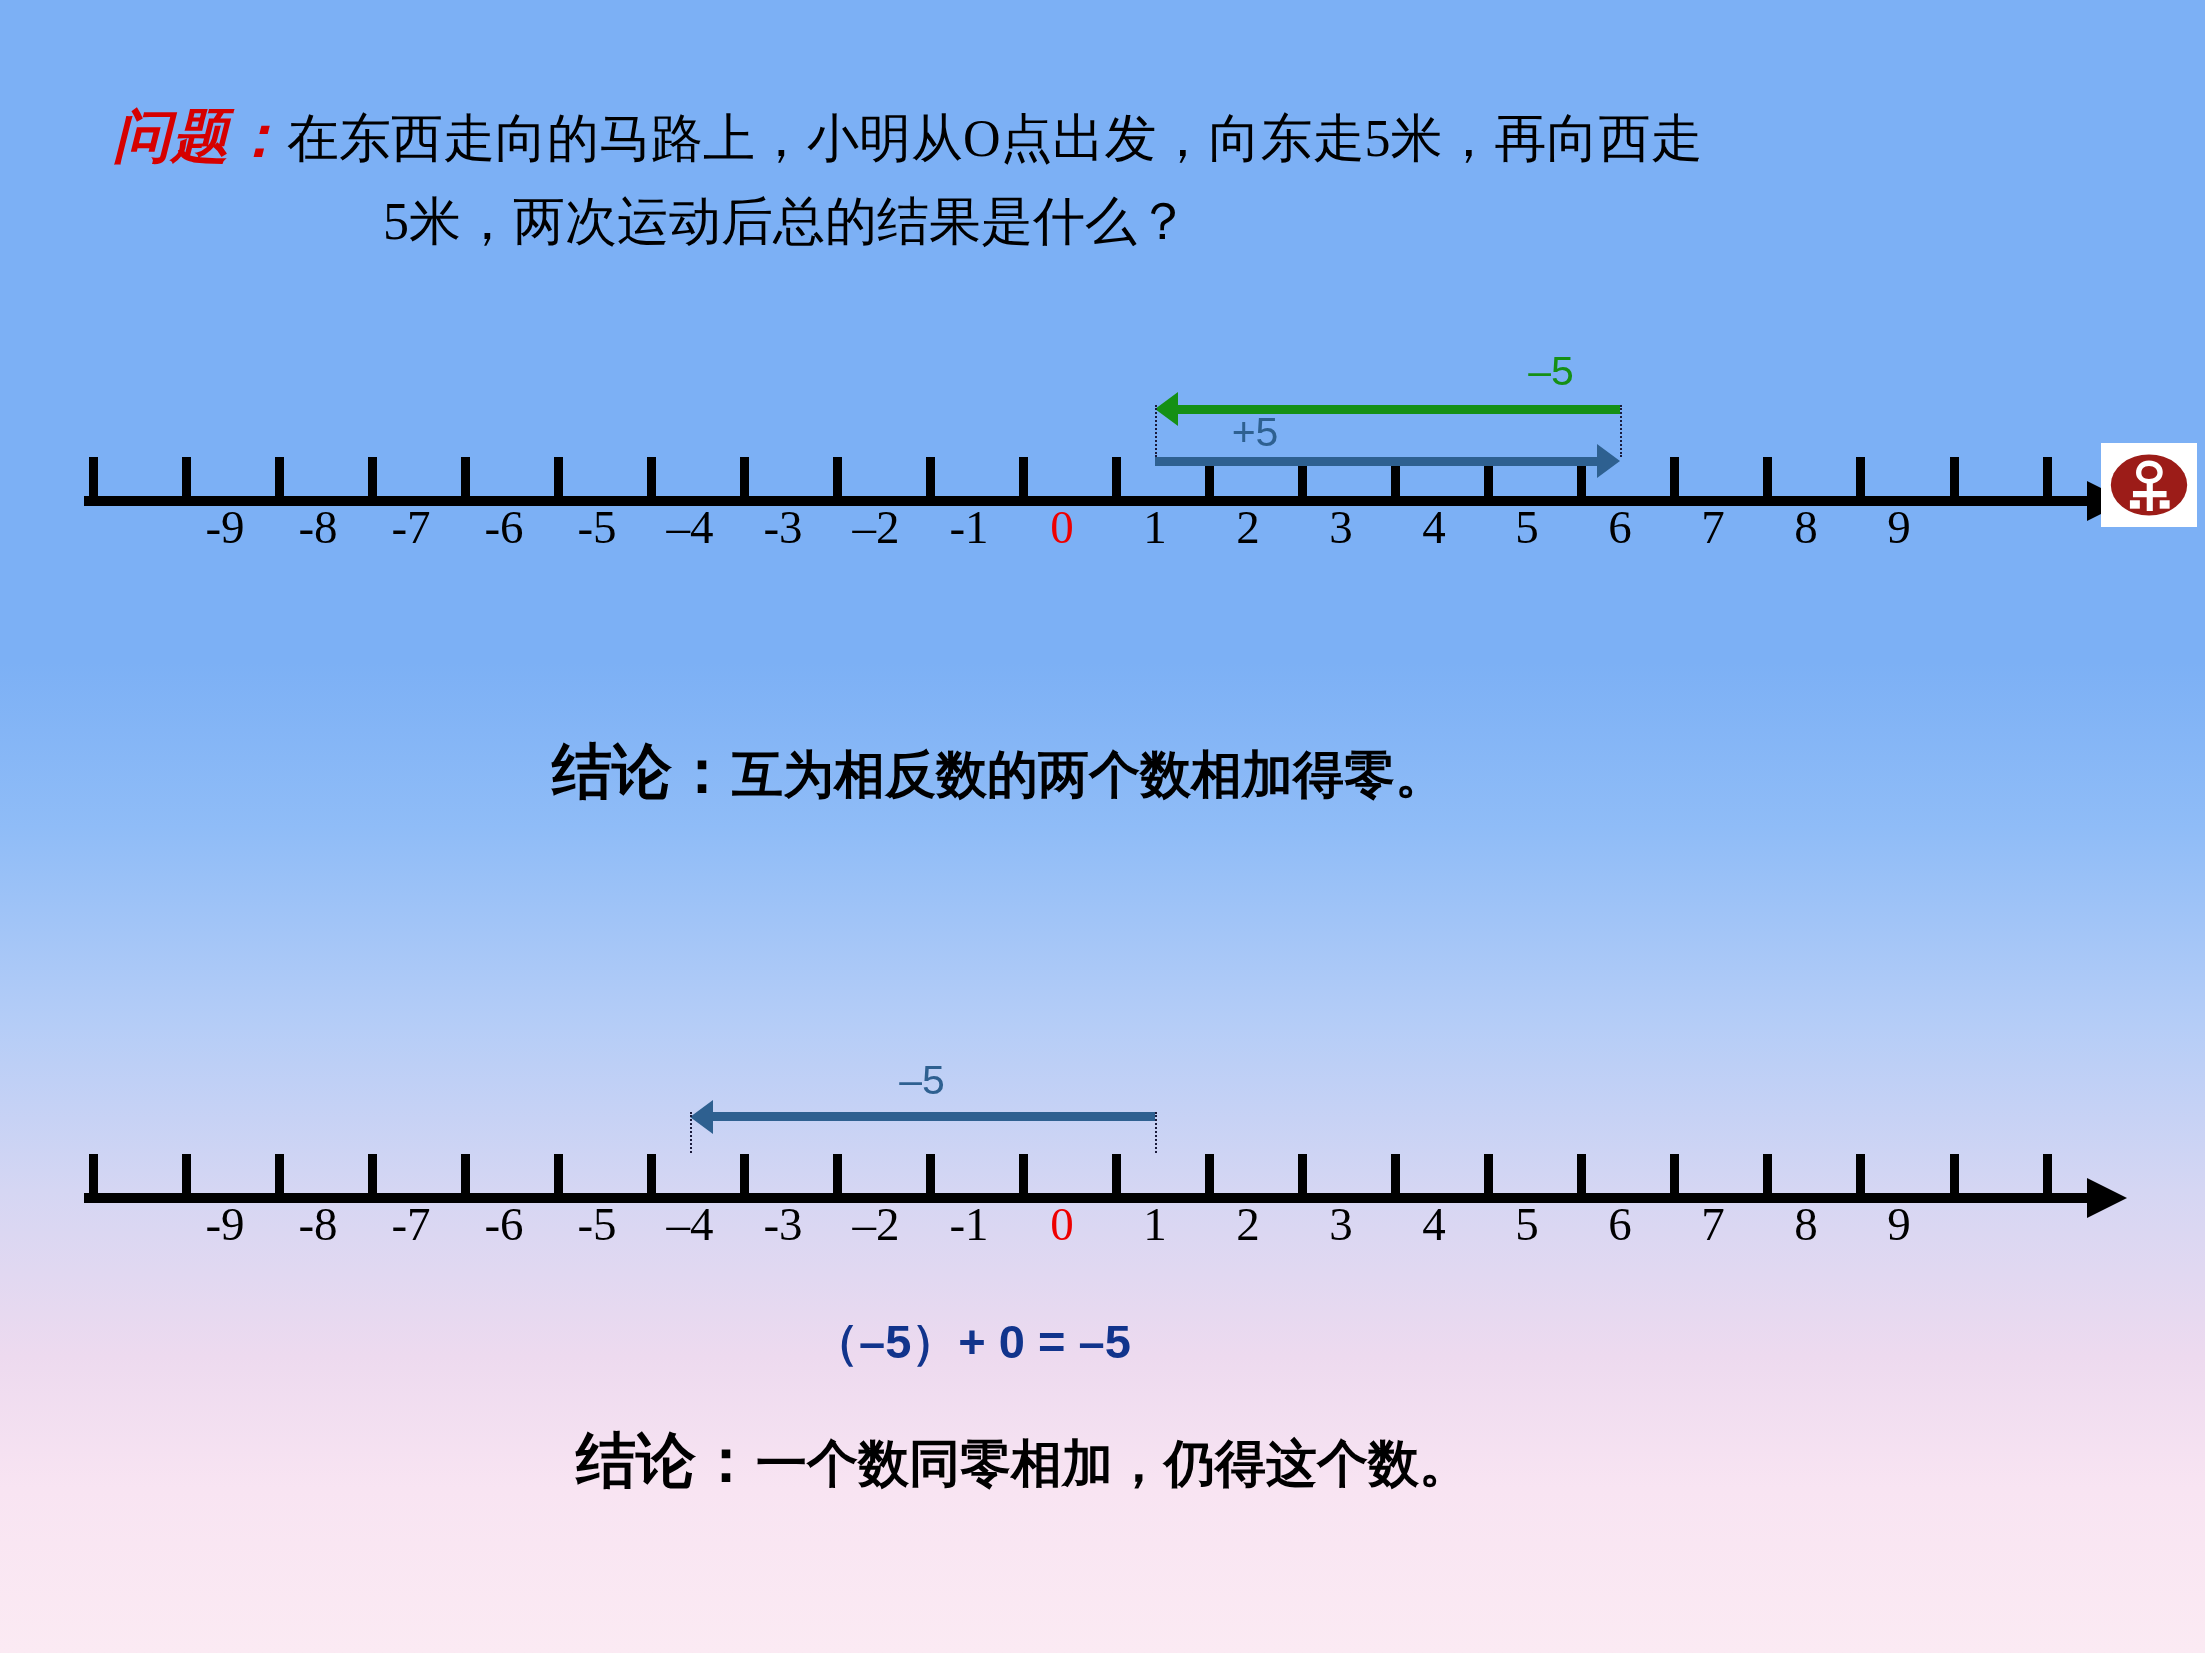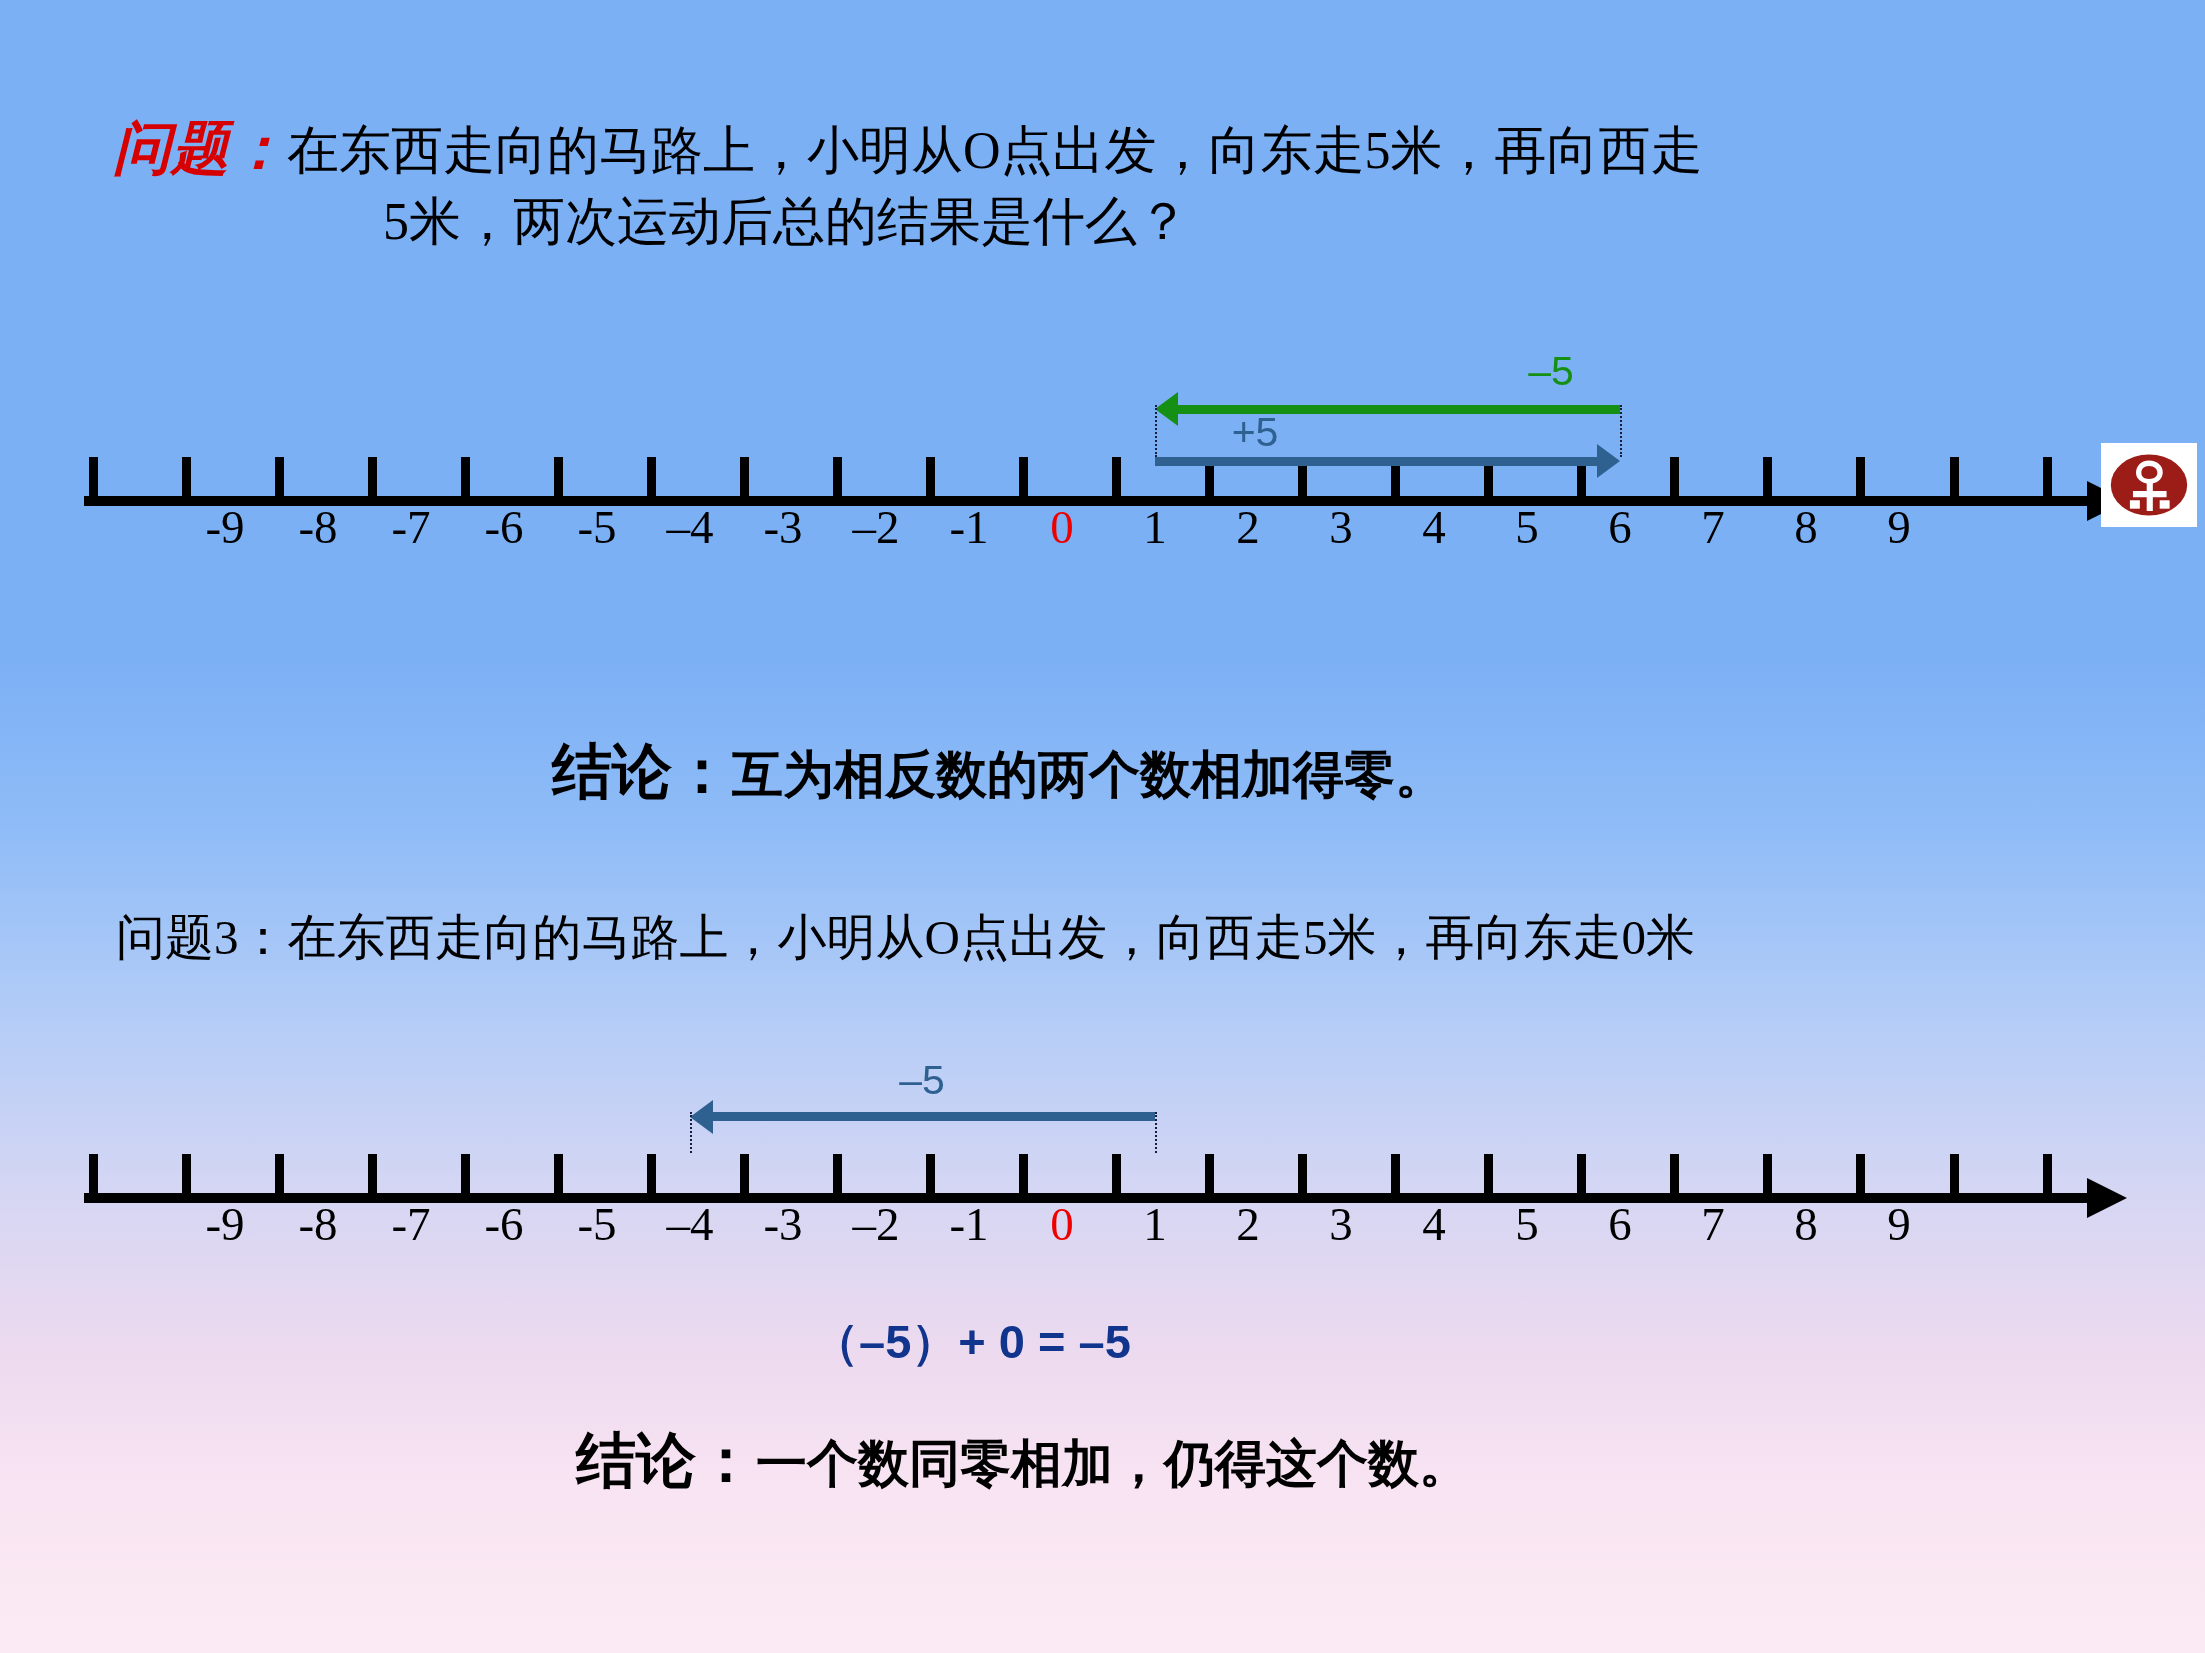--- a/index.html
+++ b/index.html
@@ -40,21 +40,20 @@
     color: #d60000;
     font-style: italic;
     font-weight: bold;
     font-family: "Liberation Serif", "DejaVu Serif", serif;
   }
 
   #q1-line1 {
     left: 113px;
     top: 98px;
     font-size: 52px;
-    margin-top: 12px;
   }
   #q1-line1 .q-tag { font-size: 58px; }
   #q1-line2 {
     left: 383px;
     top: 187px;
     font-size: 52px;
   }
 
   #q3-line1 {
     left: 116px;
@@ -266,21 +265,20 @@
       <rect x="30" y="68" width="13" height="11" fill="#ffffff"></rect>
       <rect x="69" y="68" width="13" height="11" fill="#ffffff"></rect>
     </svg>
   </div>
 
 
   <div class="conclusion" id="concl1">
     <span class="lead">结论：</span><span class="body">互为相反数的两个数相加得零。</span>
   </div>
 
-  <div class="prob-line" id="q3-line1">问题3：在东西走向的马路上，小明从O点出发，向西走5米，再向东走0米</div>
 
   <div class="numline" id="numline2">
     <div class="axis"></div>
     <div class="axis-arrow"></div>
     <div class="ticks" id="ticks2">
         <div class="tick" style="left: 89px;"></div>
         <div class="tick" style="left: 182px;"></div>
         <div class="tick" style="left: 275px;"></div>
         <div class="tick" style="left: 368px;"></div>
         <div class="tick" style="left: 461px;"></div>

